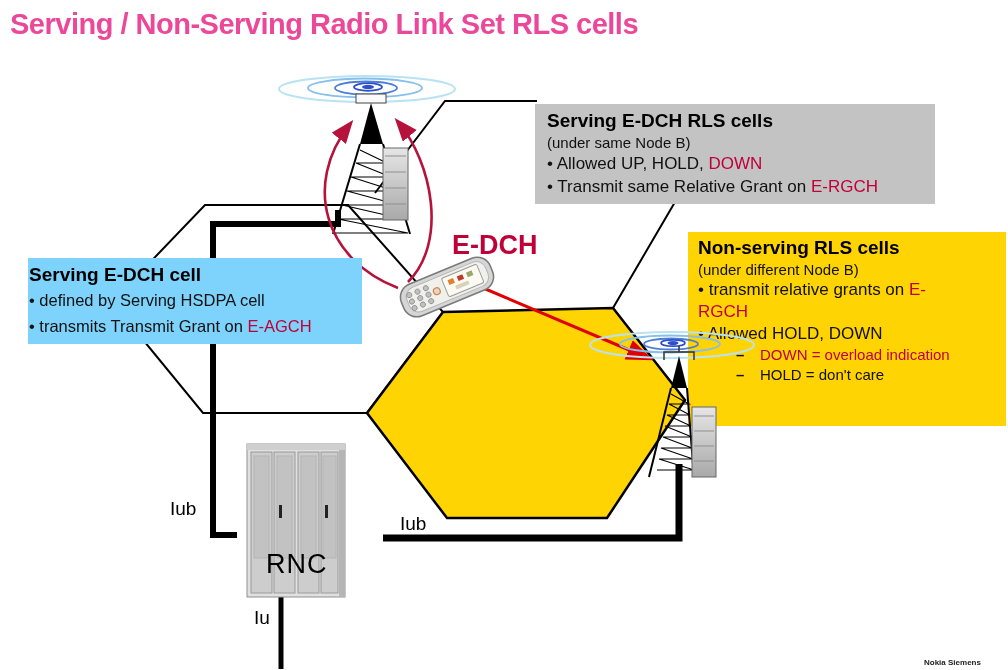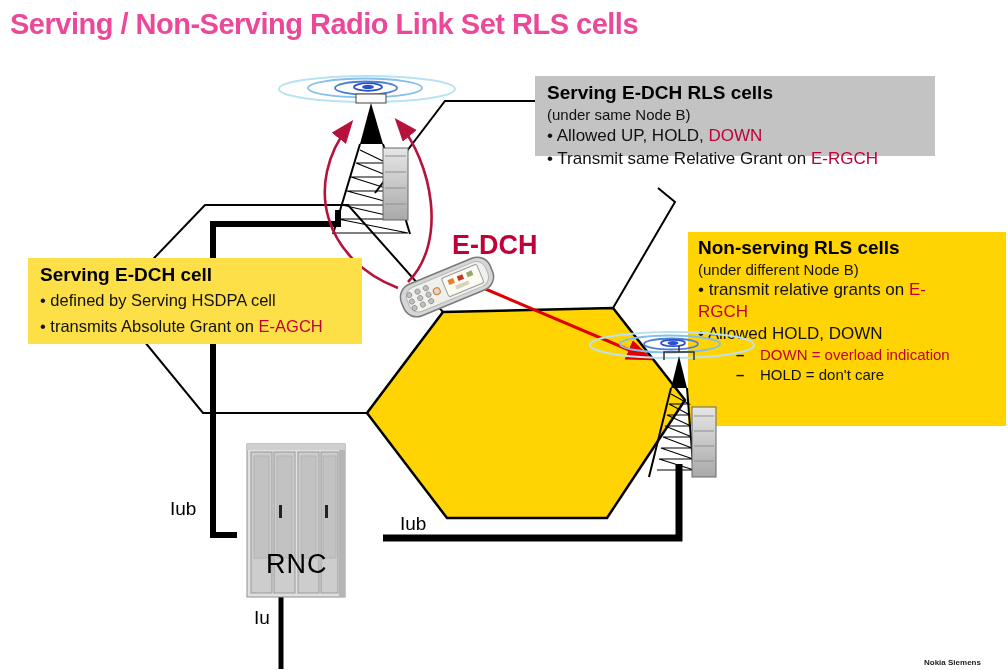--- a/index.html
+++ b/index.html
@@ -11,22 +11,22 @@
   svg.layer.overlay{z-index:3;pointer-events:none;}
   .slide-title{
     position:absolute;left:10px;top:8px;z-index:2;
     font-size:29px;font-weight:bold;color:#ec4899;letter-spacing:-.5px;white-space:nowrap;
   }
   .infobox{position:absolute;z-index:2;box-sizing:border-box;color:#111;}
   .infobox .bx-title{font-size:19px;font-weight:bold;color:#000;line-height:25px;}
   .infobox .bx-sub{font-size:15px;line-height:19px;}
   .infobox .bx-line{font-size:17px;line-height:23px;}
   .red{color:#c00038;}
-  #box-serving-rls{left:535px;top:76px;width:400px;height:80px;background:#c3c3c3;padding:4px 12px;}
-  #box-serving-cell{left:28px;top:258px;width:334px;height:86px;background:#fde047;padding:4px 12px;}
+  #box-serving-rls{left:535px;top:104px;width:400px;height:100px;background:#c3c3c3;padding:4px 12px;}
+  #box-serving-cell{left:28px;top:258px;width:334px;height:86px;background:#7dd3fc;padding:4px 1px;}
   #box-serving-cell .bx-line{line-height:26px;font-size:16.5px;}
   #box-non-serving{left:688px;top:232px;width:318px;height:194px;background:#ffd402;padding:3px 10px;}
   #box-non-serving .bx-line{line-height:22px;}
   .subitem{display:flex;margin-left:38px;font-size:15px;line-height:20px;}
   .subitem .dash{width:24px;font-weight:bold;}
   .floatlabel{position:absolute;z-index:4;color:#000;white-space:nowrap;}
   #lbl-edch{left:452px;top:230px;font-size:27px;font-weight:bold;color:#c00038;}
   #lbl-rnc{left:266px;top:549px;font-size:27px;font-weight:normal;letter-spacing:1px;}
   #lbl-iub-left{left:170px;top:498px;font-size:19px;}
   #lbl-iub-right{left:400px;top:513px;font-size:19px;}
@@ -148,21 +148,21 @@
 <div class="infobox" id="box-serving-rls">
   <div class="bx-title">Serving E-DCH RLS cells</div>
   <div class="bx-sub">(under same Node B)</div>
   <div class="bx-line"><span>• Allowed UP, HOLD, </span><span class="red">DOWN</span></div>
   <div class="bx-line"><span>• Transmit same Relative Grant on </span><span class="red">E-RGCH</span></div>
 </div>
 
 <div class="infobox" id="box-serving-cell">
   <div class="bx-title">Serving E-DCH cell</div>
   <div class="bx-line">• defined by Serving HSDPA cell</div>
-  <div class="bx-line"><span>• transmits Absolute Grant on </span><span class="red">E-AGCH</span></div>
+  <div class="bx-line"><span>• transmits Transmit Grant on </span><span class="red">E-AGCH</span></div>
 </div>
 
 <div class="infobox" id="box-non-serving">
   <div class="bx-title">Non-serving RLS cells</div>
   <div class="bx-sub">(under different Node B)</div>
   <div class="bx-line"><span>• transmit relative grants on </span><span class="red">E-</span><br><span class="red">RGCH</span></div>
   <div class="bx-line">• Allowed HOLD, DOWN</div>
   <div class="subitem">
       <span class="dash">–</span>
       <span class="red">DOWN = overload indication</span>

